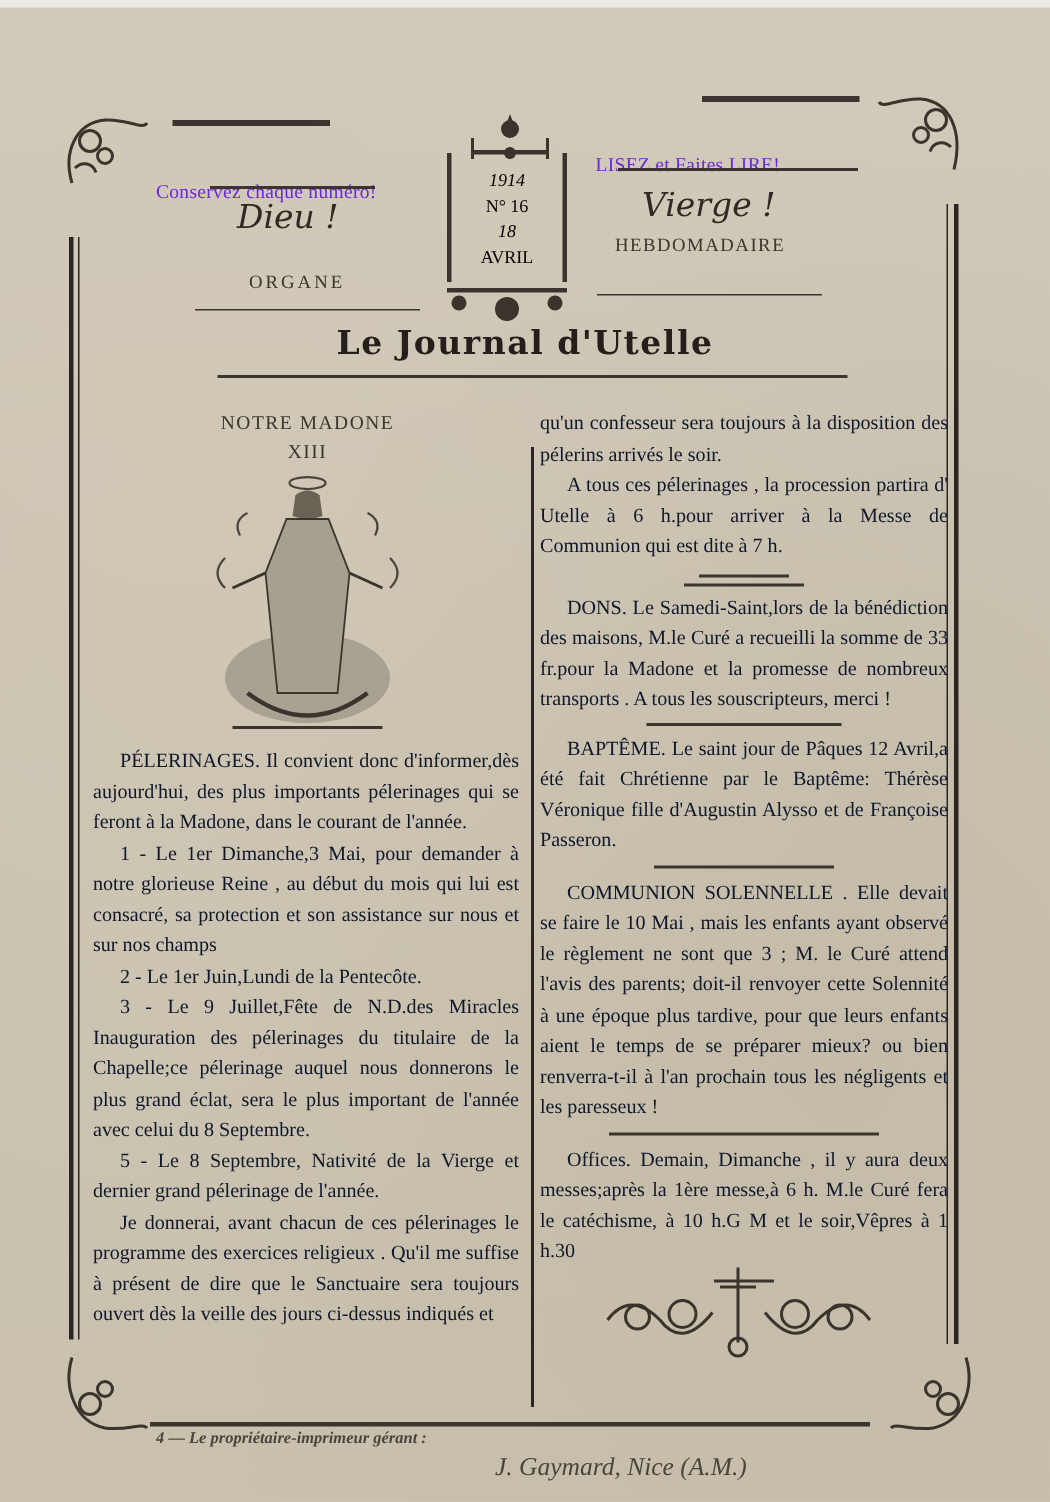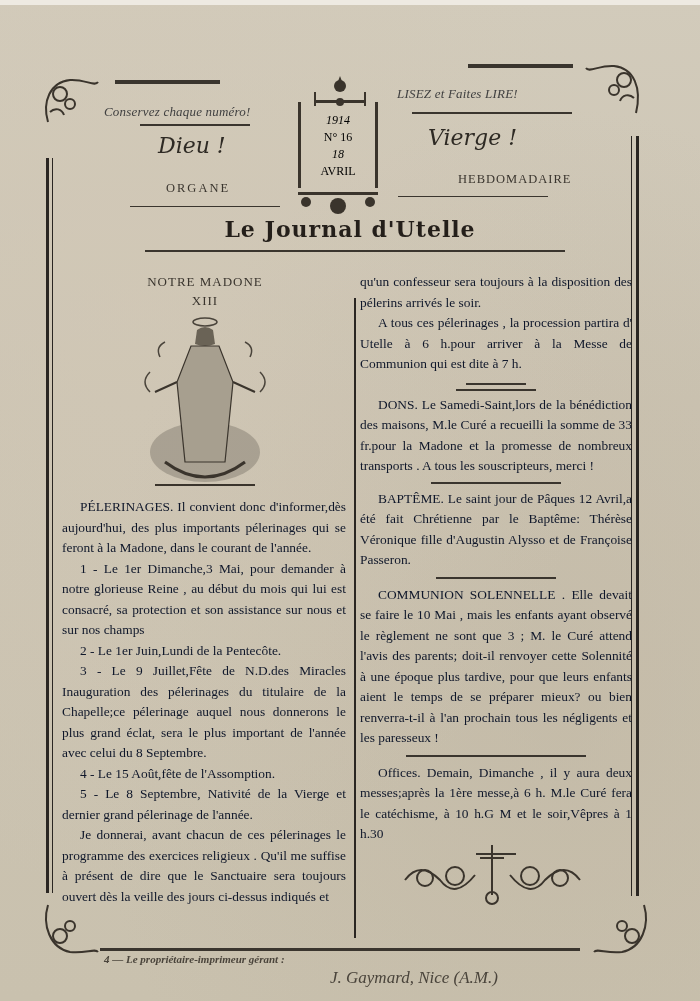--- a/index.html
+++ b/index.html
@@ -15,21 +15,21 @@
     background:
       radial-gradient(ellipse at 20% 30%, rgba(210,200,182,0.6), transparent 60%),
       radial-gradient(ellipse at 80% 70%, rgba(190,180,160,0.5), transparent 60%),
       linear-gradient(180deg,#d2cbbb 0%,#ccc4b3 40%,#c9c1ae 100%);
   }
   .topedge { position:absolute; left:0; top:0; width:700px; height:5px; background:#eeeae2; }
   .abs { position:absolute; }
   .vrule { position:absolute; background:#2a2622; }
   .hrule { position:absolute; background:#3a352e; }
   .corner { position:absolute; width:60px; height:60px; color:#3a342c; }
-  .italic-sm { font-style:italic; font-size:13px; color:#404040; letter-spacing:0.2px; }
+  .italic-sm { font-size:13px; color:#6d28d9; letter-spacing:0.2px;margin-top:16px; }
   .script { font-family:"DejaVu Serif",serif; font-style:italic; font-size:22px; color:#2e2a24; }
   .caps { font-size:12.5px; letter-spacing:2px; color:#3a352e; }
   .datebox { position:absolute; left:298px; top:98px; width:80px; height:98px; text-align:center; font-size:12px; color:#000000; line-height:17px; }
   .datebox .frame-l, .datebox .frame-r { position:absolute; top:4px; width:3px; height:86px; background:#3a342c; }
   .title {
     position:absolute; left:210px; top:216px; width:280px; text-align:center;
     font-family:"DejaVu Serif",serif; font-weight:bold; font-size:22px; letter-spacing:1px; color:#241f1a;
   }
   .col { position:absolute; font-size:13.4px; line-height:20.5px; color:#0f172a; text-align:justify; }
   .col p { margin:0; }
@@ -88,21 +88,21 @@
 </svg>
 
 <div class="abs italic-sm" style="left:104px;top:104px;">Conservez chaque numéro!</div>
 <div class="hrule" style="left:140px;top:124px;width:110px;height:2px;"></div>
 <div class="abs italic-sm" style="left:397px;top:86px;">LISEZ et Faites LIRE!</div>
 <div class="hrule" style="left:412px;top:112px;width:160px;height:2px;"></div>
 <div class="abs script" style="left:158px;top:133px;">Dieu !</div>
 <div class="abs script" style="left:428px;top:125px;">Vierge !</div>
 <div class="abs caps" style="left:166px;top:181px;">ORGANE</div>
 <div class="hrule" style="left:130px;top:206px;width:150px;height:1px;"></div>
-<div class="abs caps" style="left:410px;top:172px;letter-spacing:1px;margin-left:48px;">HEBDOMADAIRE</div>
+<div class="abs caps" style="left:410px;top:156px;letter-spacing:1px;">HEBDOMADAIRE</div>
 <div class="hrule" style="left:398px;top:196px;width:150px;height:1px;"></div>
 
 <svg class="abs" style="left:310px;top:74px;" width="60" height="40" viewBox="0 0 60 40">
   <g fill="#3a342c">
       <circle cx="30" cy="12" r="6"></circle>
       <path d="M30 2 L33 10 L30 8 L27 10Z"></path>
       <rect x="4" y="26" width="52" height="3"></rect>
       <circle cx="30" cy="28" r="4"></circle>
       <rect x="4" y="18" width="2" height="14"></rect>
       <rect x="54" y="18" width="2" height="14"></rect>
@@ -147,21 +147,20 @@
   <path d="M42 70 L20 80 M98 70 L120 80" stroke="#3a342c" stroke-width="2"></path>
   <path d="M30 150 q40 30 80 0" fill="none" stroke="#3a342c" stroke-width="3"></path>
   <rect x="20" y="172" width="100" height="2" fill="#3a342c"></rect>
 </svg>
 
 <div class="col" style="left:62px;top:497px;width:284px;">
   <p class="indent">PÉLERINAGES. Il convient donc d'informer,dès aujourd'hui, des plus importants pélerinages qui se feront à la Madone, dans le courant de l'année.</p>
   <p class="indent">1 - Le 1er Dimanche,3 Mai, pour demander à notre glorieuse Reine , au début du mois qui lui est consacré, sa protection et son assistance sur nous et sur nos champs</p>
   <p class="indent">2 - Le 1er Juin,Lundi de la Pentecôte.</p>
   <p class="indent">3 - Le 9 Juillet,Fête de N.D.des Miracles Inauguration des pélerinages du titulaire de la Chapelle;ce pélerinage auquel nous donnerons le plus grand éclat, sera le plus important de l'année avec celui du 8 Septembre.</p>
-  <p class="indent">4 - Le 15 Août,fête de l'Assomption.</p>
   <p class="indent">5 - Le 8 Septembre, Nativité de la Vierge et dernier grand pélerinage de l'année.</p>
   <p class="indent">Je donnerai, avant chacun de ces pélerinages le programme des exercices religieux . Qu'il me suffise à présent de dire que le Sanctuaire sera toujours ouvert dès la veille des jours ci-dessus indiqués et</p>
 </div>
 
 <div class="col" style="left:360px;top:272px;width:272px;">
   <p>qu'un confesseur sera toujours à la disposition des pélerins arrivés le soir.</p>
   <p class="indent">A tous ces pélerinages , la procession partira d' Utelle à 6 h.pour arriver à la Messe de Communion qui est dite à 7 h.</p>
   <div class="sep" style="width:60px;margin-top:8px;"></div>
   <div class="sep" style="width:80px;"></div>
   <p class="indent">DONS. Le Samedi-Saint,lors de la bénédiction des maisons, M.le Curé a recueilli la somme de 33 fr.pour la Madone et la promesse de nombreux transports . A tous les souscripteurs, merci !</p>

